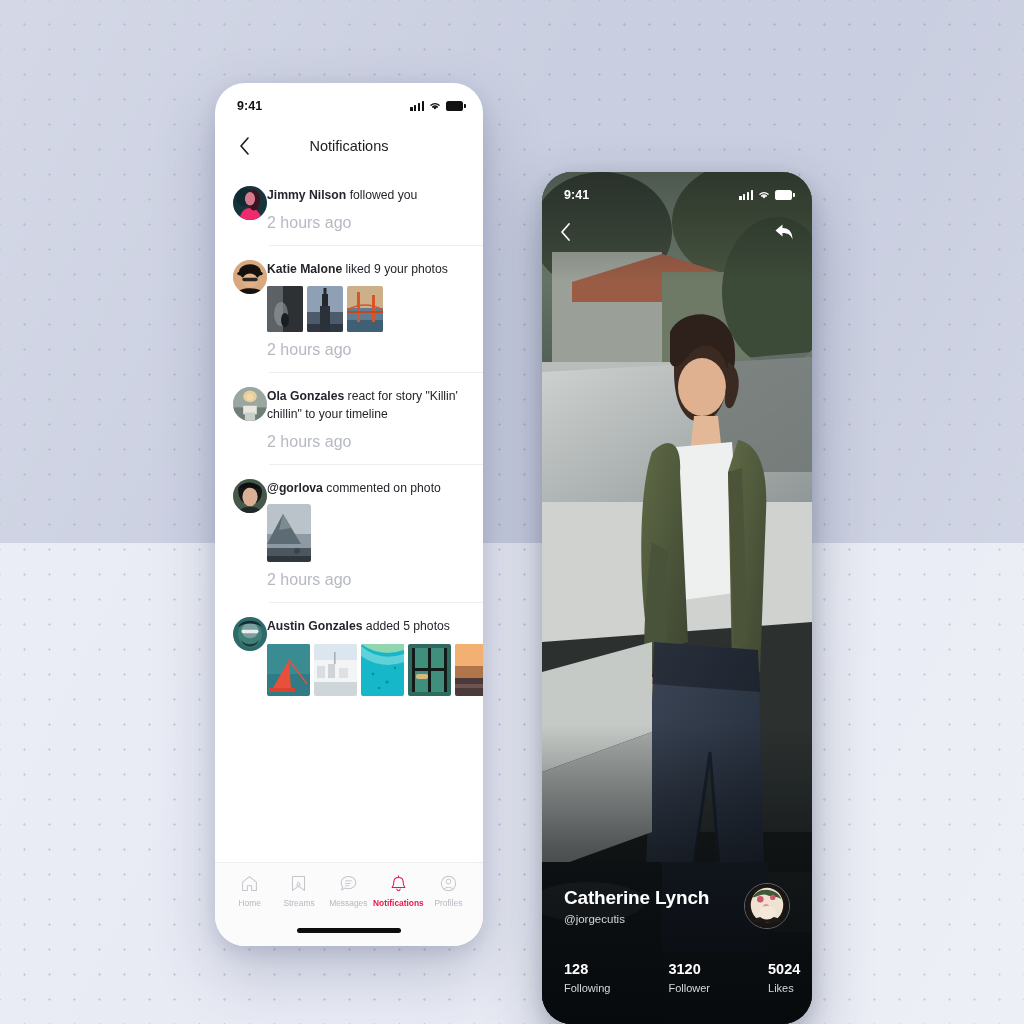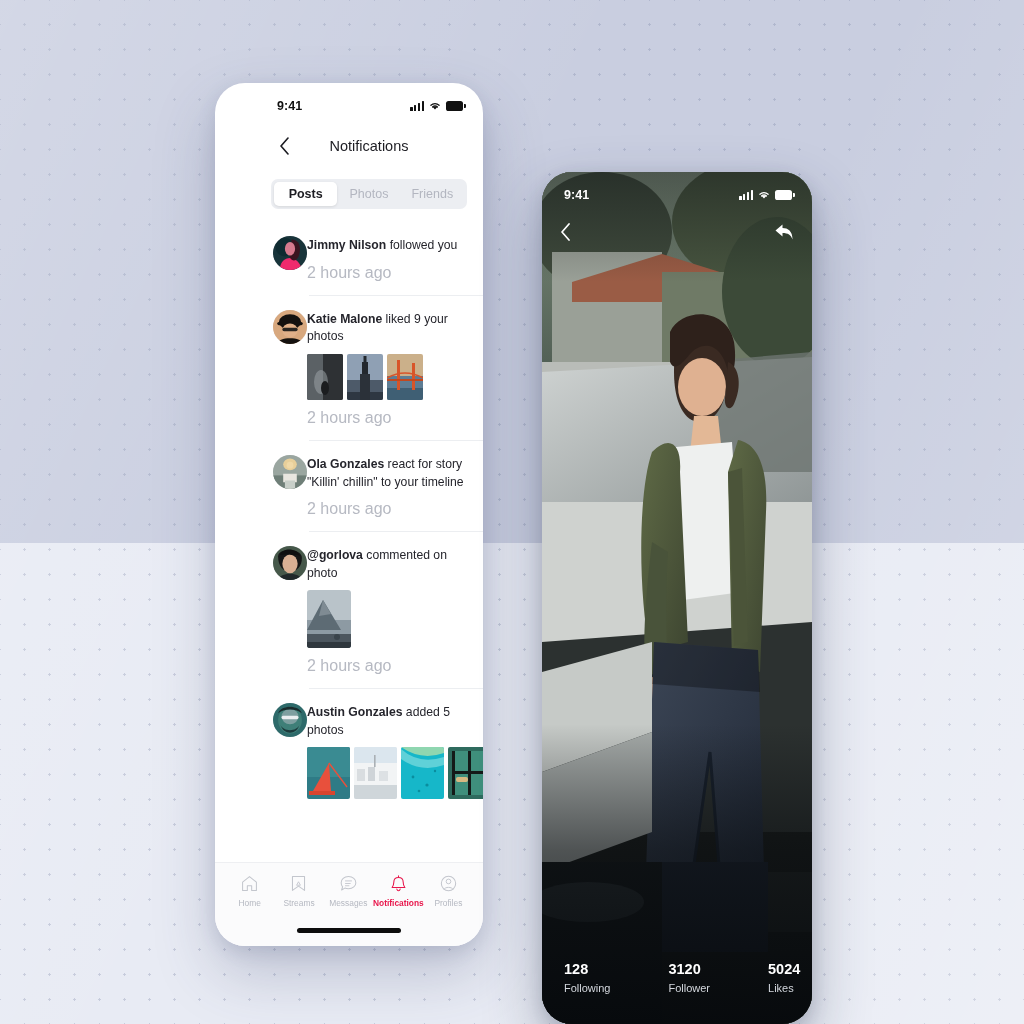--- a/index.html
+++ b/index.html
@@ -30,21 +30,20 @@
   #bg-sheen {
     position: absolute; left: 0; top: 0; width: 1024px; height: 1024px;
     background: linear-gradient(115deg, rgba(255,255,255,0.20) 0%, rgba(255,255,255,0.00) 42%, rgba(255,255,255,0.00) 60%, rgba(255,255,255,0.22) 100%);
   }
 
   
   .phone {
     position: absolute;
     border-radius: 30px;
     overflow: hidden;
-    padding-left: 40px;
   }
   #phone-notifications {
     left: 215px; top: 83px; width: 268px; height: 863px;
     background: #ffffff;
     box-shadow: 0 26px 60px rgba(60,70,110,0.26), 0 6px 18px rgba(60,70,110,0.14);
   }
   #phone-profile {
     left: 542px; top: 172px; width: 270px; height: 852px;
     background: #1b2420;
     box-shadow: 0 26px 60px rgba(40,50,80,0.32), 0 6px 18px rgba(40,50,80,0.18);
@@ -240,27 +239,20 @@
 
   <div class="nav-header">
     <div class="chev-back">
       <svg width="11" height="18" viewBox="0 0 11 18">
           <path d="M9 1 L2 9 L9 17" stroke="#1c1c22" stroke-width="1.6" fill="none" stroke-linecap="round" stroke-linejoin="round"></path>
         </svg>
     </div>
     <div class="nav-title">Notifications</div>
   </div>
 
-  <div class="tabs-wrap">
-    <div class="tabs">
-      <div class="tab active">Posts</div>
-      <div class="tab">Photos</div>
-      <div class="tab">Friends</div>
-    </div>
-  </div>
 
   <div class="notif-list">
 
     <div class="notif">
       <div class="avatar">
         <svg viewBox="0 0 40 40">
             <rect width="40" height="40" fill="#18343a"></rect>
             <circle cx="14" cy="13" r="11" fill="#0f2b31"></circle>
             <path d="M8 40 C8 22 30 20 34 40 Z" fill="#ef2a6d"></path>
             <path d="M22 4 C31 4 34 14 30 24 C27 31 20 30 19 22 Z" fill="#3a1420"></path>
@@ -592,20 +584,38 @@
       </div>
       <div>
         <svg width="20" height="18" viewBox="0 0 20 18">
             <path d="M8.5 1.5 L1.5 7.5 L8.5 13.5 V10 C14 10 17 12 18.5 16.5 C18.5 8 14 5 8.5 5 Z" fill="#ffffff"></path>
           </svg>
       </div>
     </div>
   </div>
 
   <div class="p2-info">
+    <div class="p2-name-row">
+      <div>
+        <div class="p2-name">Catherine Lynch</div>
+        <div class="p2-handle">@jorgecutis</div>
+      </div>
+      <div class="p2-avatar">
+        <svg viewBox="0 0 46 46">
+            <rect width="46" height="46" fill="#181512"></rect>
+            <ellipse cx="23" cy="22" rx="17" ry="18" fill="#efe2d2"></ellipse>
+            <path d="M8 14 C14 2 34 4 38 16 C34 12 28 14 24 12 C18 9 12 14 8 14Z" fill="#3f5b36"></path>
+            <circle cx="16" cy="16" r="3.4" fill="#d0596a"></circle>
+            <circle cx="29" cy="14" r="2.8" fill="#d0596a"></circle>
+            <circle cx="22" cy="24" r="3" fill="#e0958f"></circle>
+            <path d="M6 40 C10 32 36 32 40 40 Z" fill="#1d1916"></path>
+            <ellipse cx="23" cy="30" rx="9" ry="7" fill="#f2e7d9"></ellipse>
+          </svg>
+      </div>
+    </div>
 
     <div class="p2-stats">
       <div>
         <div class="p2-stat-num">128</div>
         <div class="p2-stat-lbl">Following</div>
       </div>
       <div>
         <div class="p2-stat-num">3120</div>
         <div class="p2-stat-lbl">Follower</div>
       </div>

